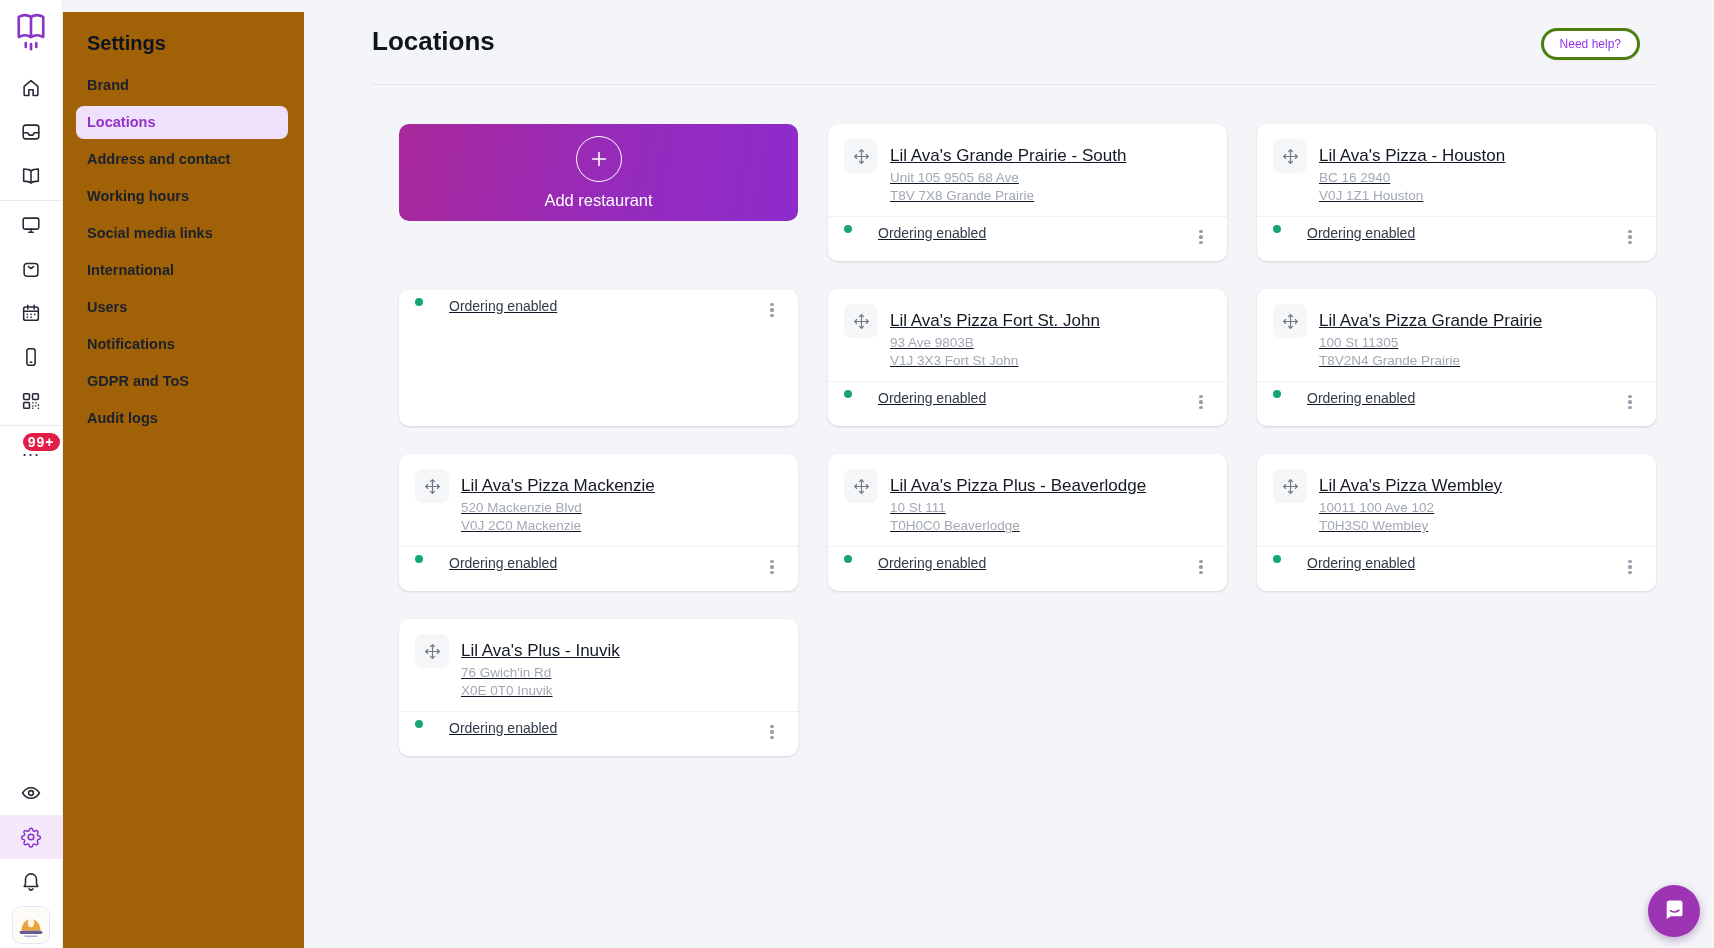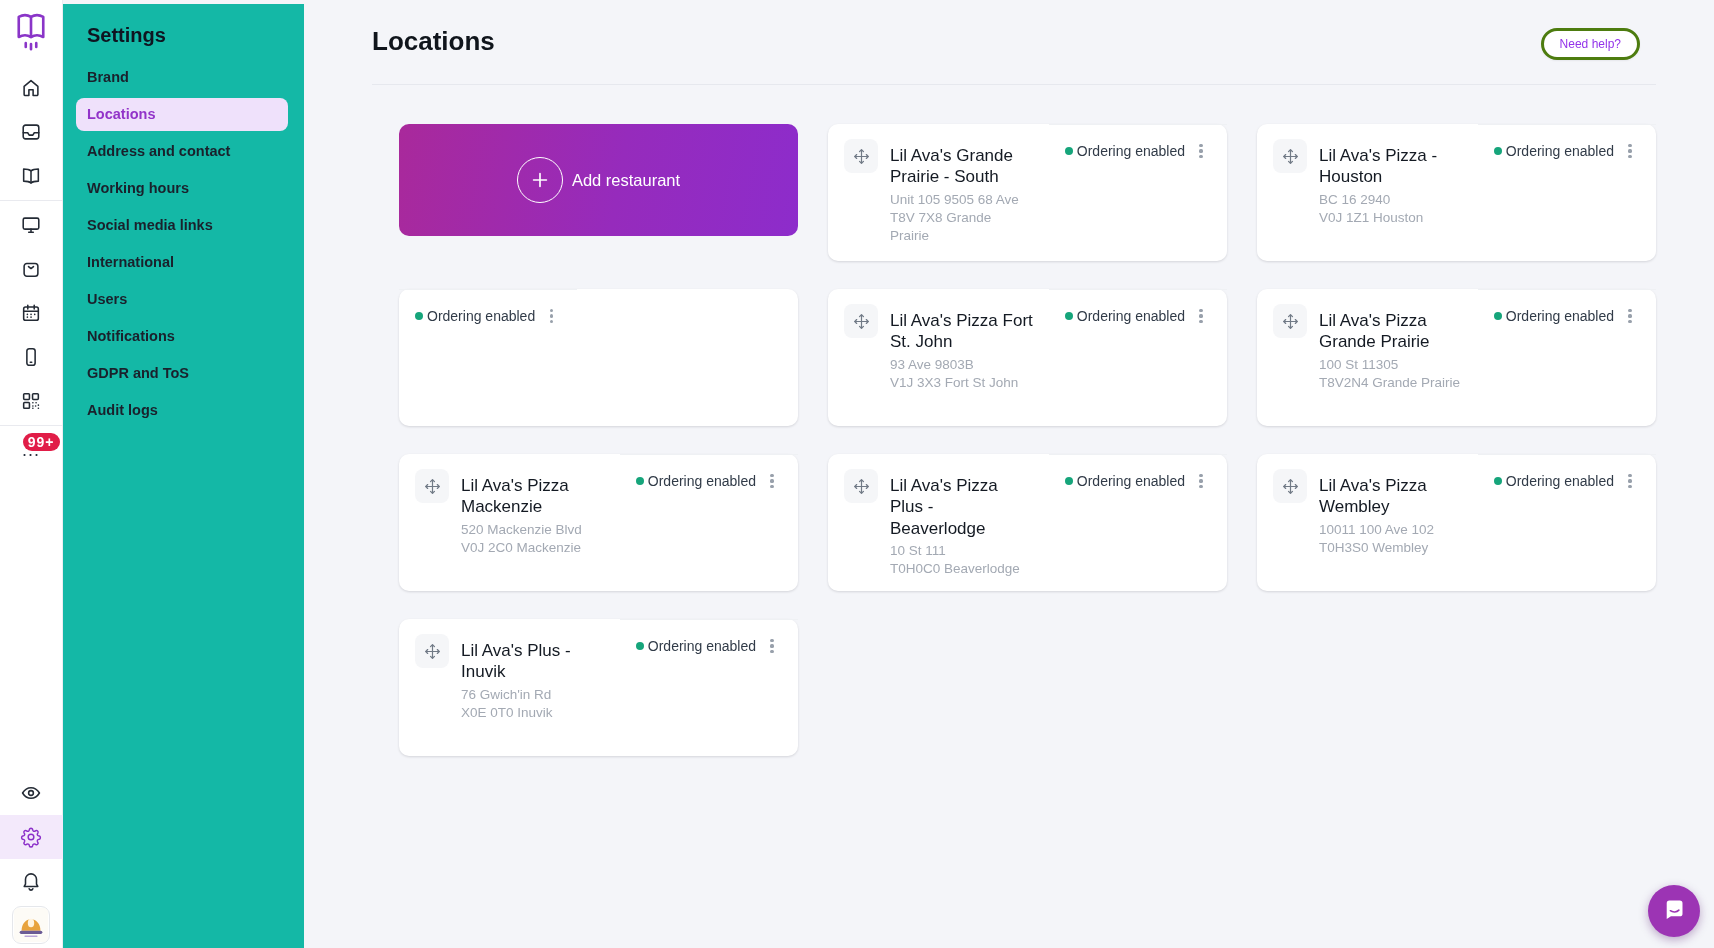--- a/index.html
+++ b/index.html
@@ -17,57 +17,57 @@
   .rail-more { font-size:18px; letter-spacing:1px; color:#2b3340; height:44px; width:63px;
     display:flex; align-items:center; justify-content:center; position:relative; cursor:pointer; }
   .badge { position:absolute; top:5px; right:3px; background:#e11d48; color:#fff; font-size:14px;
     font-weight:bold; border-radius:9px; padding:2px 5px; line-height:1; }
   .rail-bottom { margin-top:auto; display:flex; flex-direction:column; align-items:center; width:63px; }
   .rail-btn.active { background:#f3e9fb; color:#8b2fc9; }
   .rail-avatar { width:38px; height:38px; border:1px solid #e5e7eb; border-radius:9px; background:#fff;
     margin:3px 0 4px; display:flex; align-items:center; justify-content:center; overflow:hidden; cursor:pointer; }
 
   
-  .sidenav { position:fixed; left:63px; top:4px; bottom:0; width:241px; background:#14b8a6; z-index:10;
+  .sidenav { position:fixed; left:63px; top:12px; bottom:0; width:241px; background:#a16207; z-index:10;
     padding:20px 16px 0 13px; }
   .sidenav h1 { font-size:20px; font-weight:bold; color:#0f1420; padding-left:11px; margin-bottom:14px; }
   .nav-list { list-style:none; }
   .nav-item { font-size:14.5px; color:#1a212c; padding:8px 11px; height:33px; border-radius:8px;
     margin-bottom:4px; cursor:pointer; white-space:nowrap;font-weight:bold; }
   .nav-item.active { background:#efe1fb; color:#9233c9; }
 
   
   .main { margin-left:304px; height:100%; position:relative; }
   .main-header { padding:26px 58px 0 68px; position:relative; }
   .page-title { font-size:26px; line-height:30px; font-weight:bold; color:#10151c; }
   .help-btn { position:absolute; right:74px; top:28px; height:32px; padding:0 16px; background:#fff;
     border:3px solid #4d7c0f; border-radius:999px; color:#9333ea; font-size:12px;
     font-family:"Liberation Sans",sans-serif; cursor:pointer; box-shadow:0 1px 2px rgba(16,24,40,.06); }
   .header-rule { margin:28px 58px 0 68px; height:1px; background:#e6e8ee; }
 
   .grid { margin:39px 58px 0 95px; display:grid; grid-template-columns:repeat(3,1fr);
     column-gap:30px; row-gap:28px; }
 
-  .add-card { height:112px; border-radius:10px; cursor:pointer; color:#fff;
+  .add-card { height:97px; border-radius:10px; cursor:pointer; color:#fff;
     background:linear-gradient(100deg,#a9299b 0%,#962bbc 55%,#8d2ccb 100%);
-    display:flex; align-items:center; justify-content:center; gap:9px; }
+    display:flex; flex-direction:column; align-items:center; justify-content:center; gap:9px; }
   .add-circle { width:46px; height:46px; border:1.8px solid #fff; border-radius:50%;
     display:flex; align-items:center; justify-content:center; }
   .add-label { font-size:16.5px; }
 
-  .loc-card { height:137px; background:#fff; border-radius:10px; display:flex; flex-direction:row;
-    box-shadow:0 1px 2px rgba(23,26,31,.05), 0 1px 3px rgba(23,26,31,.09); cursor:pointer; }
+  .loc-card { height:137px; background:#fff; border-radius:10px; display:flex; flex-direction:column;
+    box-shadow:0 1px 2px rgba(23,26,31,.05), 0 1px 3px rgba(23,26,31,.09); cursor:pointer;text-decoration:underline; }
   .loc-head { flex:1; display:flex; gap:12px; padding:15px 16px 0; min-height:0; }
   .drag-handle { flex:0 0 34px; height:34px; border-radius:8px; background:#f5f6f8; color:#717a86;
     display:flex; align-items:center; justify-content:center; cursor:grab; }
   .drag-handle svg { width:17px; height:17px; }
   .loc-name { font-size:17px; font-weight:500; color:#141a23; line-height:1.25; margin:6px 0 3px; }
   .loc-addr { font-size:13.5px; color:#a3a9b3; line-height:1.35; }
-  .loc-foot { height:45px; border-top:1px solid #eff1f4; display:flex; align-items:center;
-    padding:8px 14px 0 16px; gap:4px; }
+  .loc-foot { height:45px; border-top:1px solid #eff1f4; display:flex; 
+    padding:8px 14px 0 16px; gap:26px; }
   .dot { width:8px; height:8px; border-radius:50%; background:#16a57b; flex:0 0 auto; }
   .status { font-size:14px; color:#313b48; }
   .kebab { margin-left:auto; width:24px; height:24px; display:flex; flex-direction:column; gap:2.5px;
     align-items:center; justify-content:center; cursor:pointer; }
   .kebab i { width:3.2px; height:3.2px; border-radius:50%; background:#98a0ab; }
 
   
   .chat-fab { position:fixed; right:14px; bottom:11px; width:52px; height:52px; border-radius:50%;
     background:#9c34b4; display:flex; align-items:center; justify-content:center; cursor:pointer;
     box-shadow:0 3px 10px rgba(80,20,110,.35); z-index:30; }

